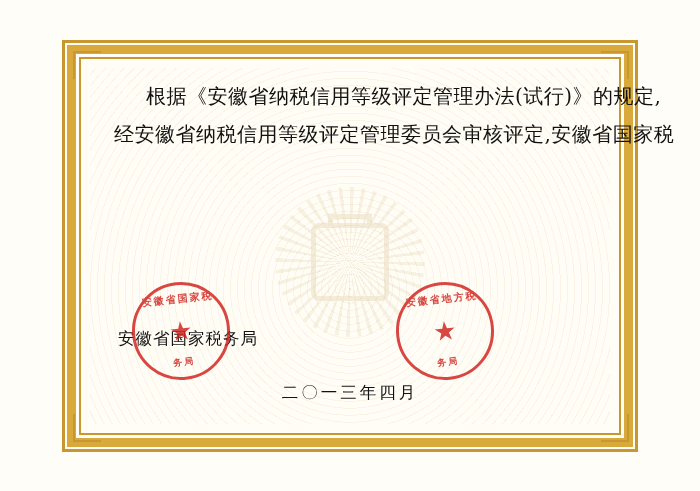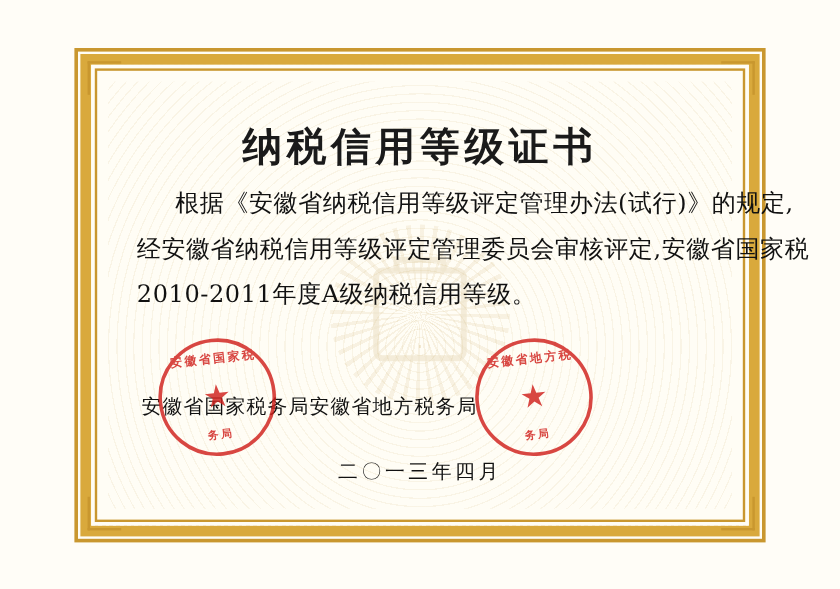--- a/index.html
+++ b/index.html
@@ -254,30 +254,27 @@
 
   <div class="watermark"></div>
 
   <div class="emblem">
     <div class="emblem-inner">
       <div class="emblem-core"></div>
     </div>
   </div>
 
   <div class="content">
-    <div class="title">纳税信用等级证书</div>
 
 
     <div class="body-line indent">根据《安徽省纳税信用等级评定管理办法(试行)》的规定,</div>
     <div class="body-line">经安徽省纳税信用等级评定管理委员会审核评定,安徽省国家税</div>
-    <div class="body-line">2010-2011年度A级纳税信用等级。</div>
 
     <div class="signature-row">
       <div class="sig">安徽省国家税务局</div>
-      <div class="sig">安徽省地方税务局</div>
     </div>
 
     <div class="date">二〇一三年四月</div>
   </div>
 
   <div class="seal left">
     <div class="seal-text-top">安徽省国家税</div>
     <div class="seal-star">★</div>
     <div class="seal-text-bottom">务局</div>
   </div>

